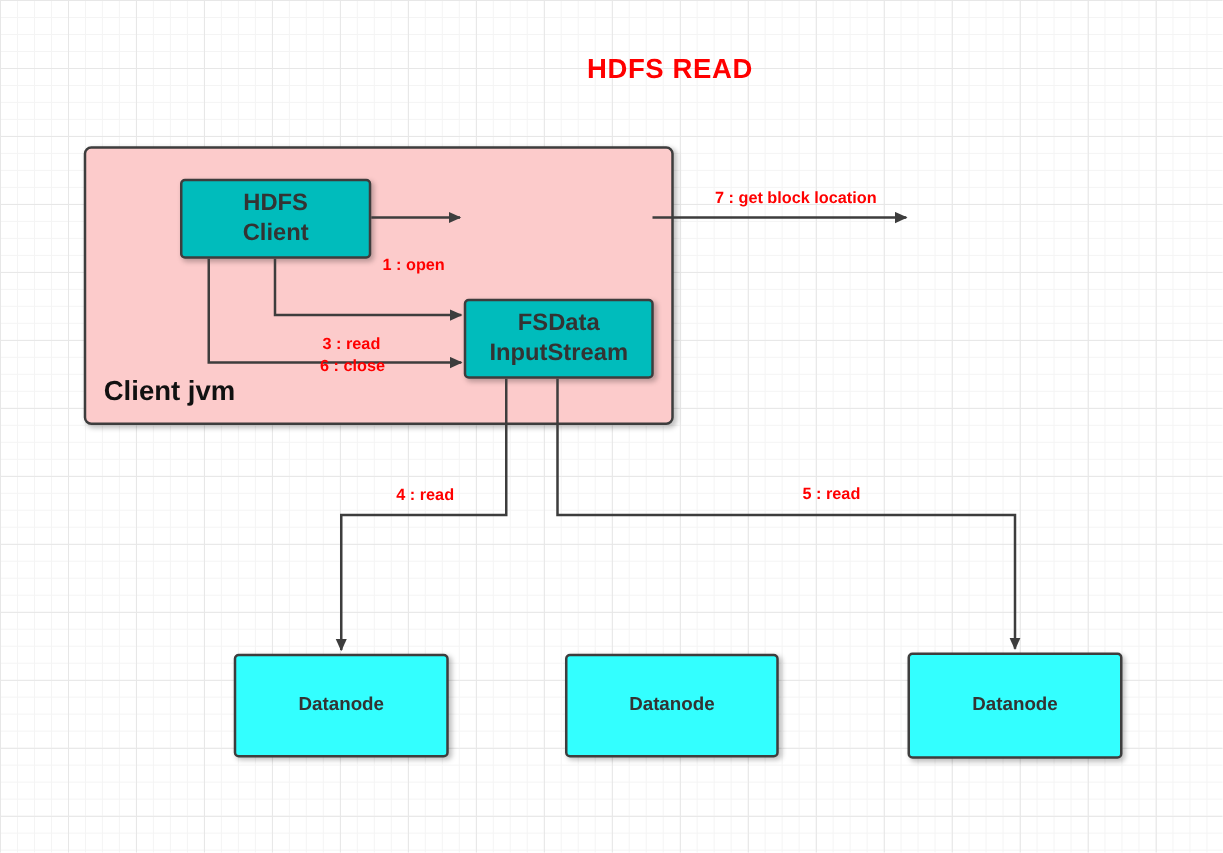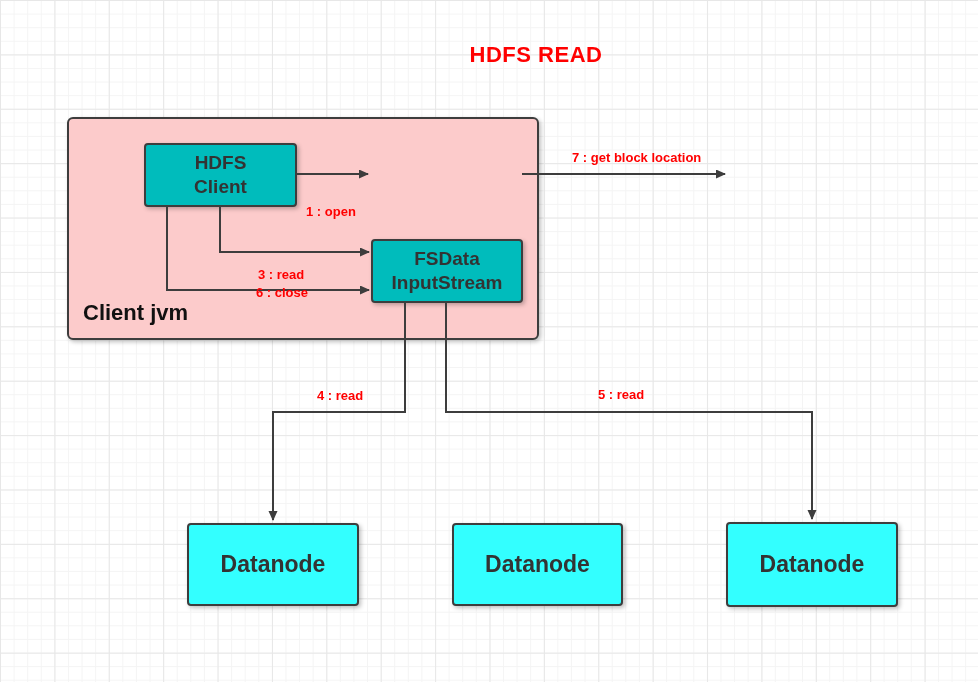--- a/index.html
+++ b/index.html
@@ -54,21 +54,21 @@
 
   .teal { background:#00bcbc; font-size:19px; }
   #hdfs-client        { left:144px; top:143px; width:153px; height:64px; }
   #dfs                { left:370px; top:143px; width:152px; height:65px; }
   #fsdata             { left:371px; top:239px; width:152px; height:64px; }
 
   #namenode {
     left:727px; top:133px; width:169px; height:82px;
     background:#ffff00; font-size:20px;
   }
-  .datanode { background:#33ffff; font-size:23px;text-align:right; }
+  .datanode { background:#33ffff; font-size:15px;text-align:right; }
   #datanode-1 { left:187px; top:523px; width:172px; height:83px; }
   #datanode-2 { left:452px; top:523px; width:171px; height:83px; }
   #datanode-3 { left:726px; top:522px; width:172px; height:85px; }
 
   svg.wires {
     position:absolute; left:0; top:0; width:978px; height:682px;
     z-index:4; pointer-events:none;
   }
   svg.wires polyline, svg.wires line {
     fill:none; stroke:#3d3d3d; stroke-width:2;
@@ -77,21 +77,21 @@
   .edge-label {
     position:absolute; z-index:6;
     font-size:13px; font-weight:700; color:#ff0000;
     white-space:nowrap;
   }
   #lbl-open   { left:306px; top:160px;margin-top:44px; }
   #lbl-getloc { left:572px; top:150px; }
   #lbl-read3  { left:258px; top:227px;margin-top:40px; }
   #lbl-close  { left:256px; top:285px; }
   #lbl-read4  { left:317px; top:388px; }
-  #lbl-read5  { left:598px; top:387px; }
+  #lbl-read5  { left:598px; top:387px;padding-left:44px; }
 
   .node { z-index:3; }
 </style>
 </head>
 <body>
 
 <div id="canvas">
 
   <div class="title">HDFS READ</div>
 

